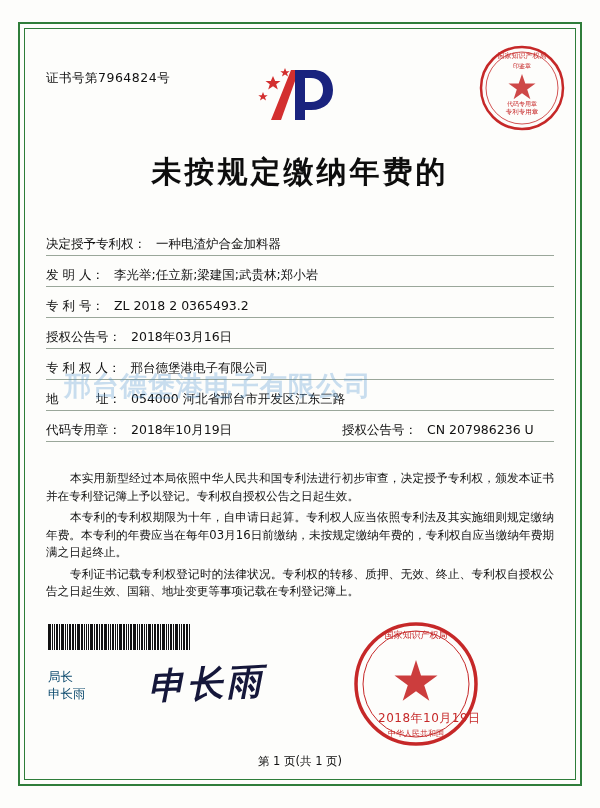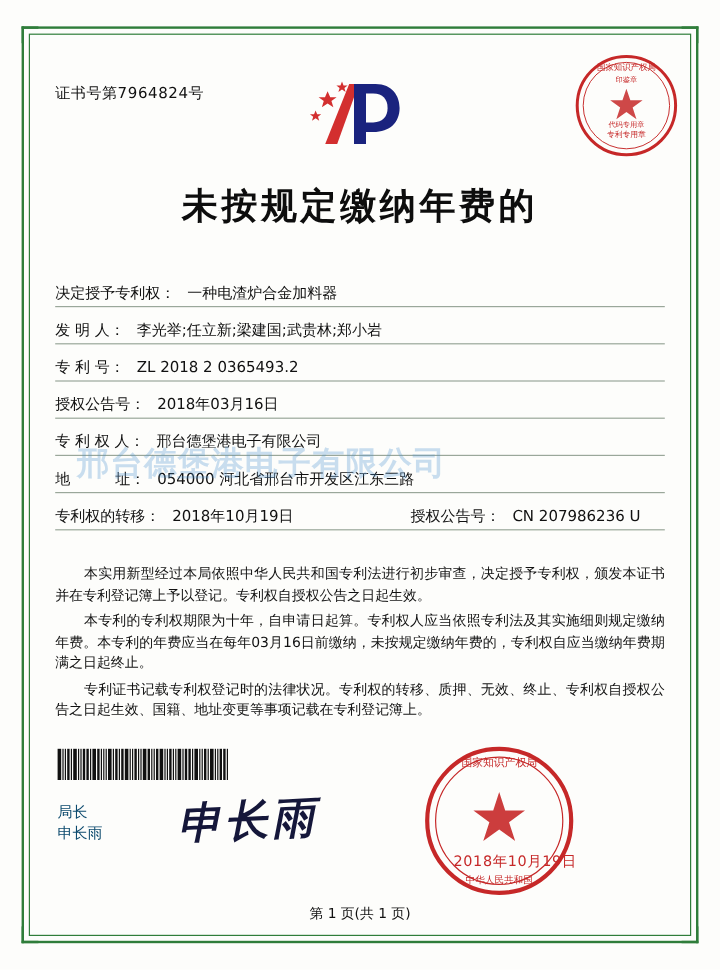--- a/index.html
+++ b/index.html
@@ -294,21 +294,21 @@
       <span class="f-label">专 利 权 人：</span>
       <span class="f-value">邢台德堡港电子有限公司</span>
       <span class="f-underline"></span>
     </div>
     <div class="f-row">
       <span class="f-label">地　　　址：</span>
       <span class="f-value">054000 河北省邢台市开发区江东三路</span>
       <span class="f-underline"></span>
     </div>
     <div class="f-row two">
-      <span class="f-label">专利权的转移：</span>
+      <span class="f-label">代码专用章：</span>
       <span class="f-value">2018年10月19日</span>
       <span class="f-right">
         <span class="f-label">授权公告号：</span>
         <span class="f-value">CN 207986236 U</span>
       </span>
       <span class="f-underline"></span>
     </div>
   </div>
 
   <div class="watermark">邢台德堡港电子有限公司</div>

